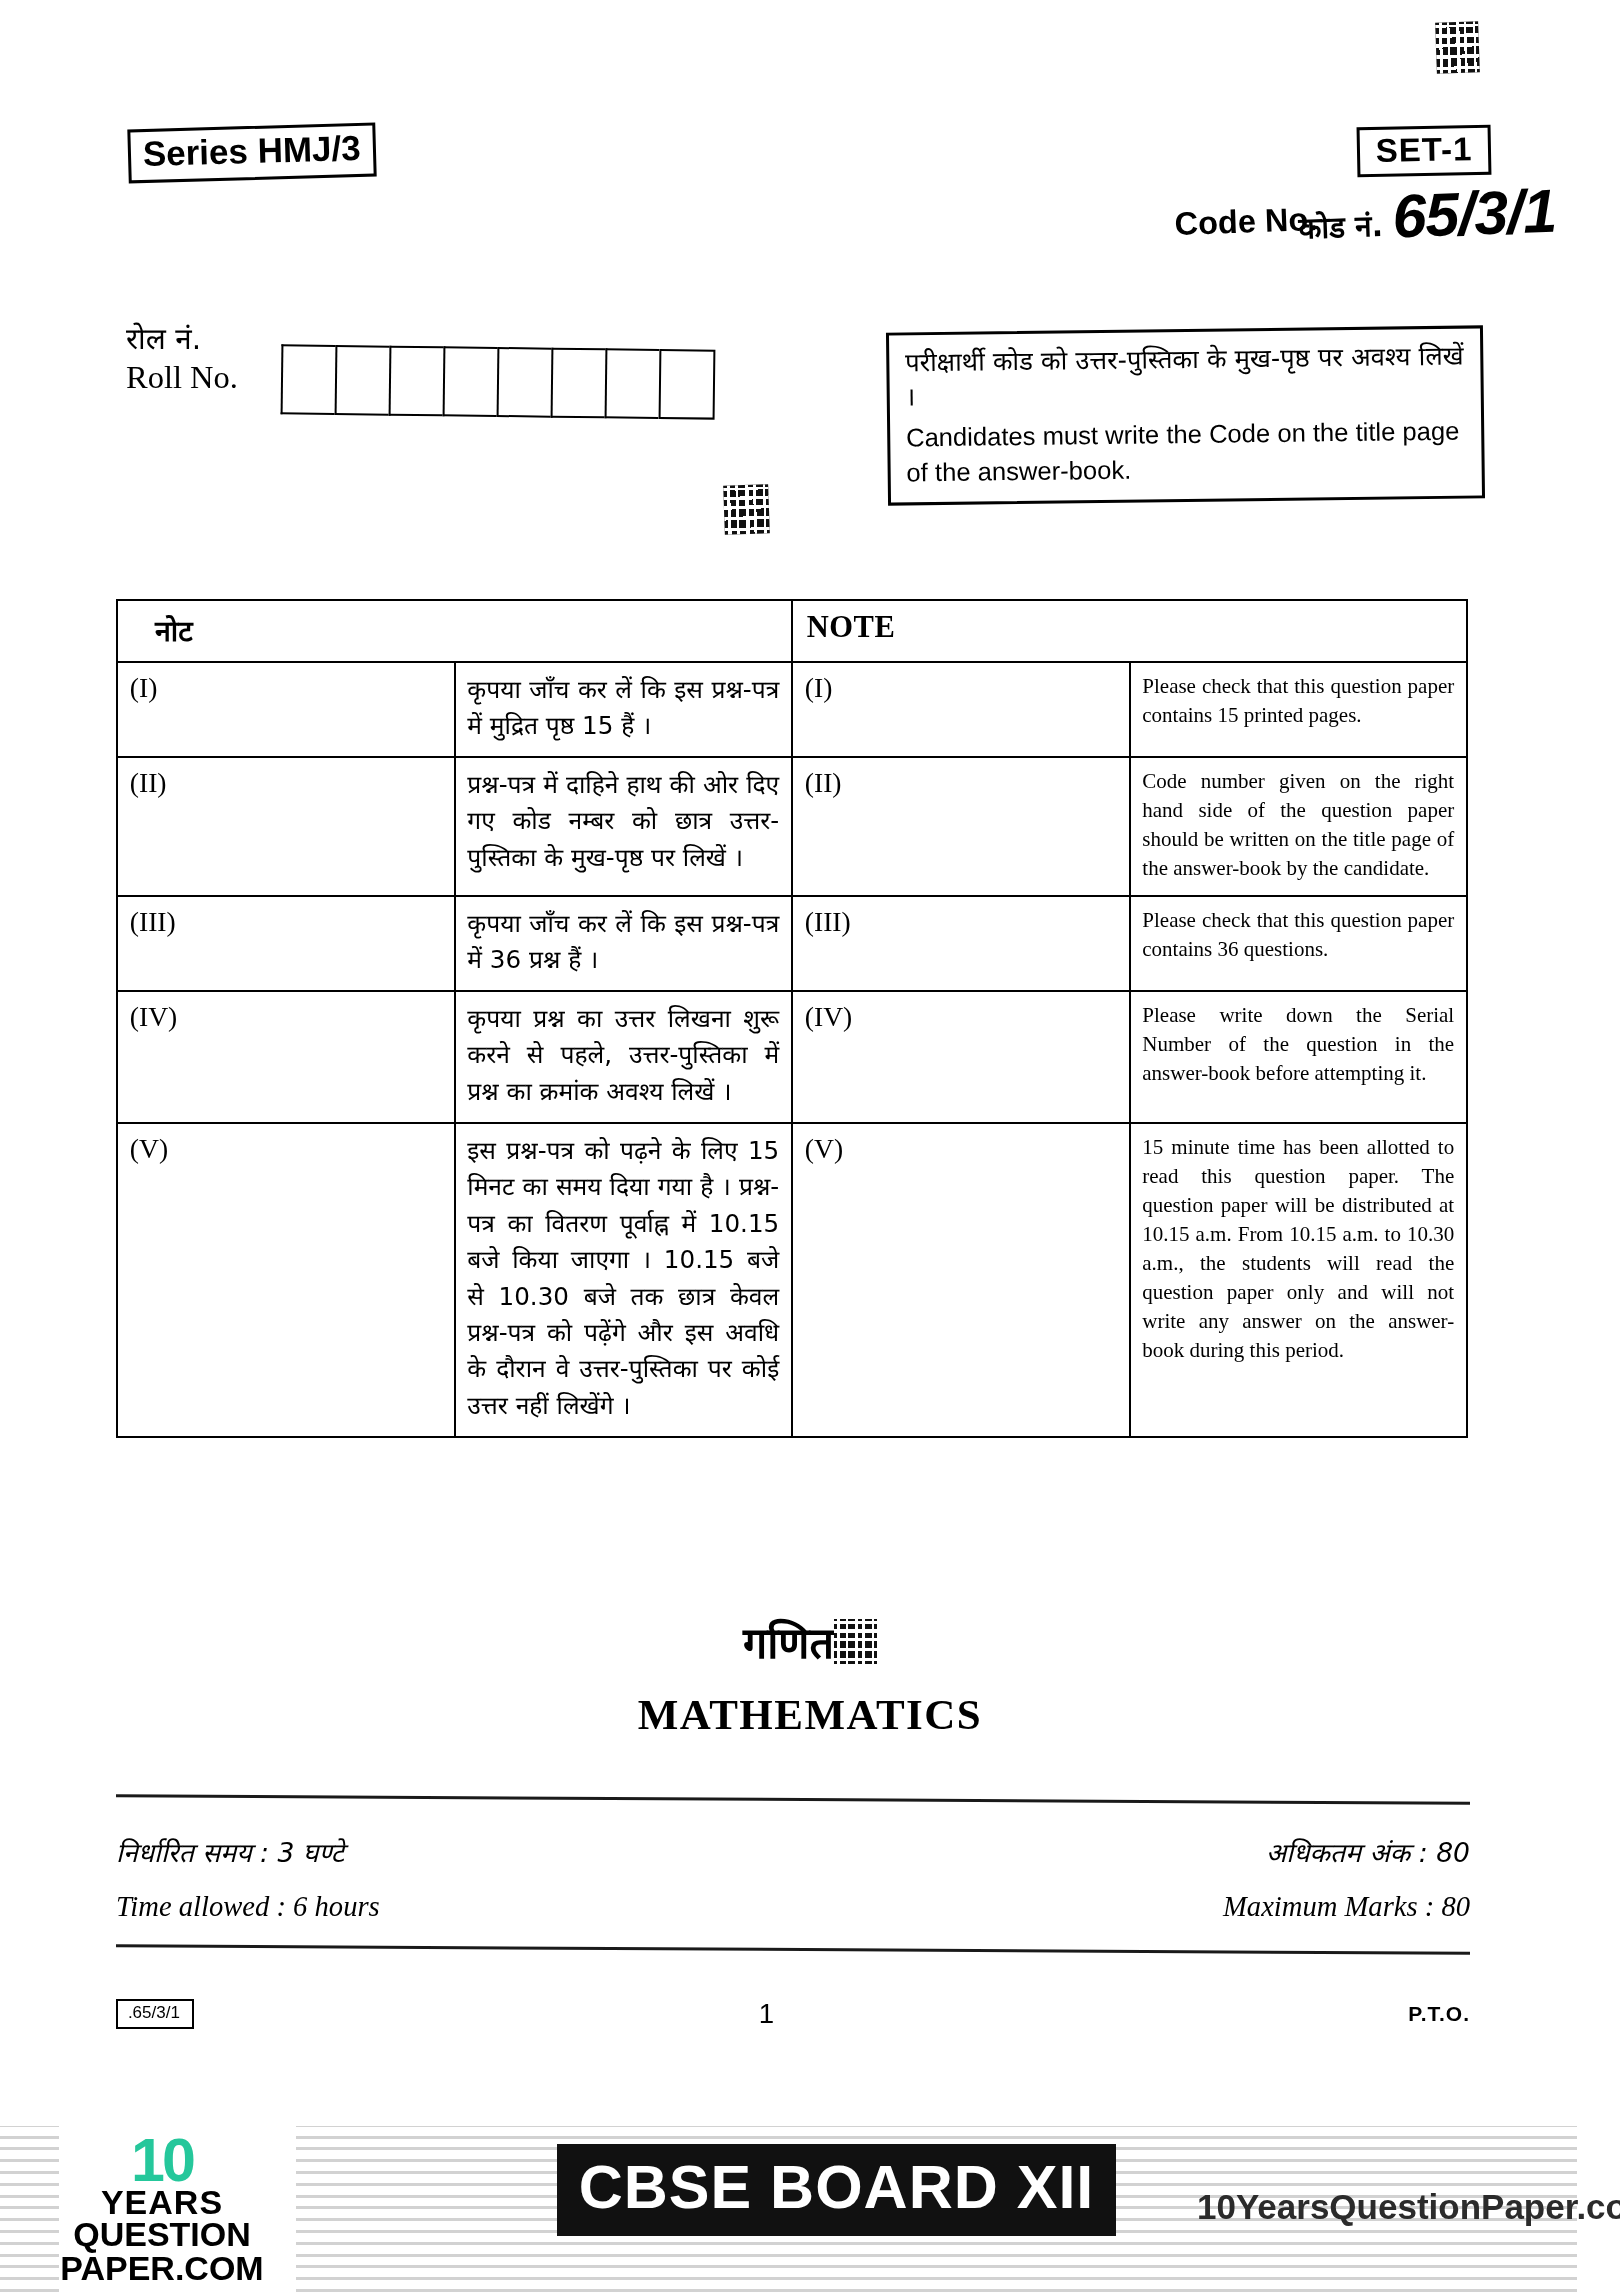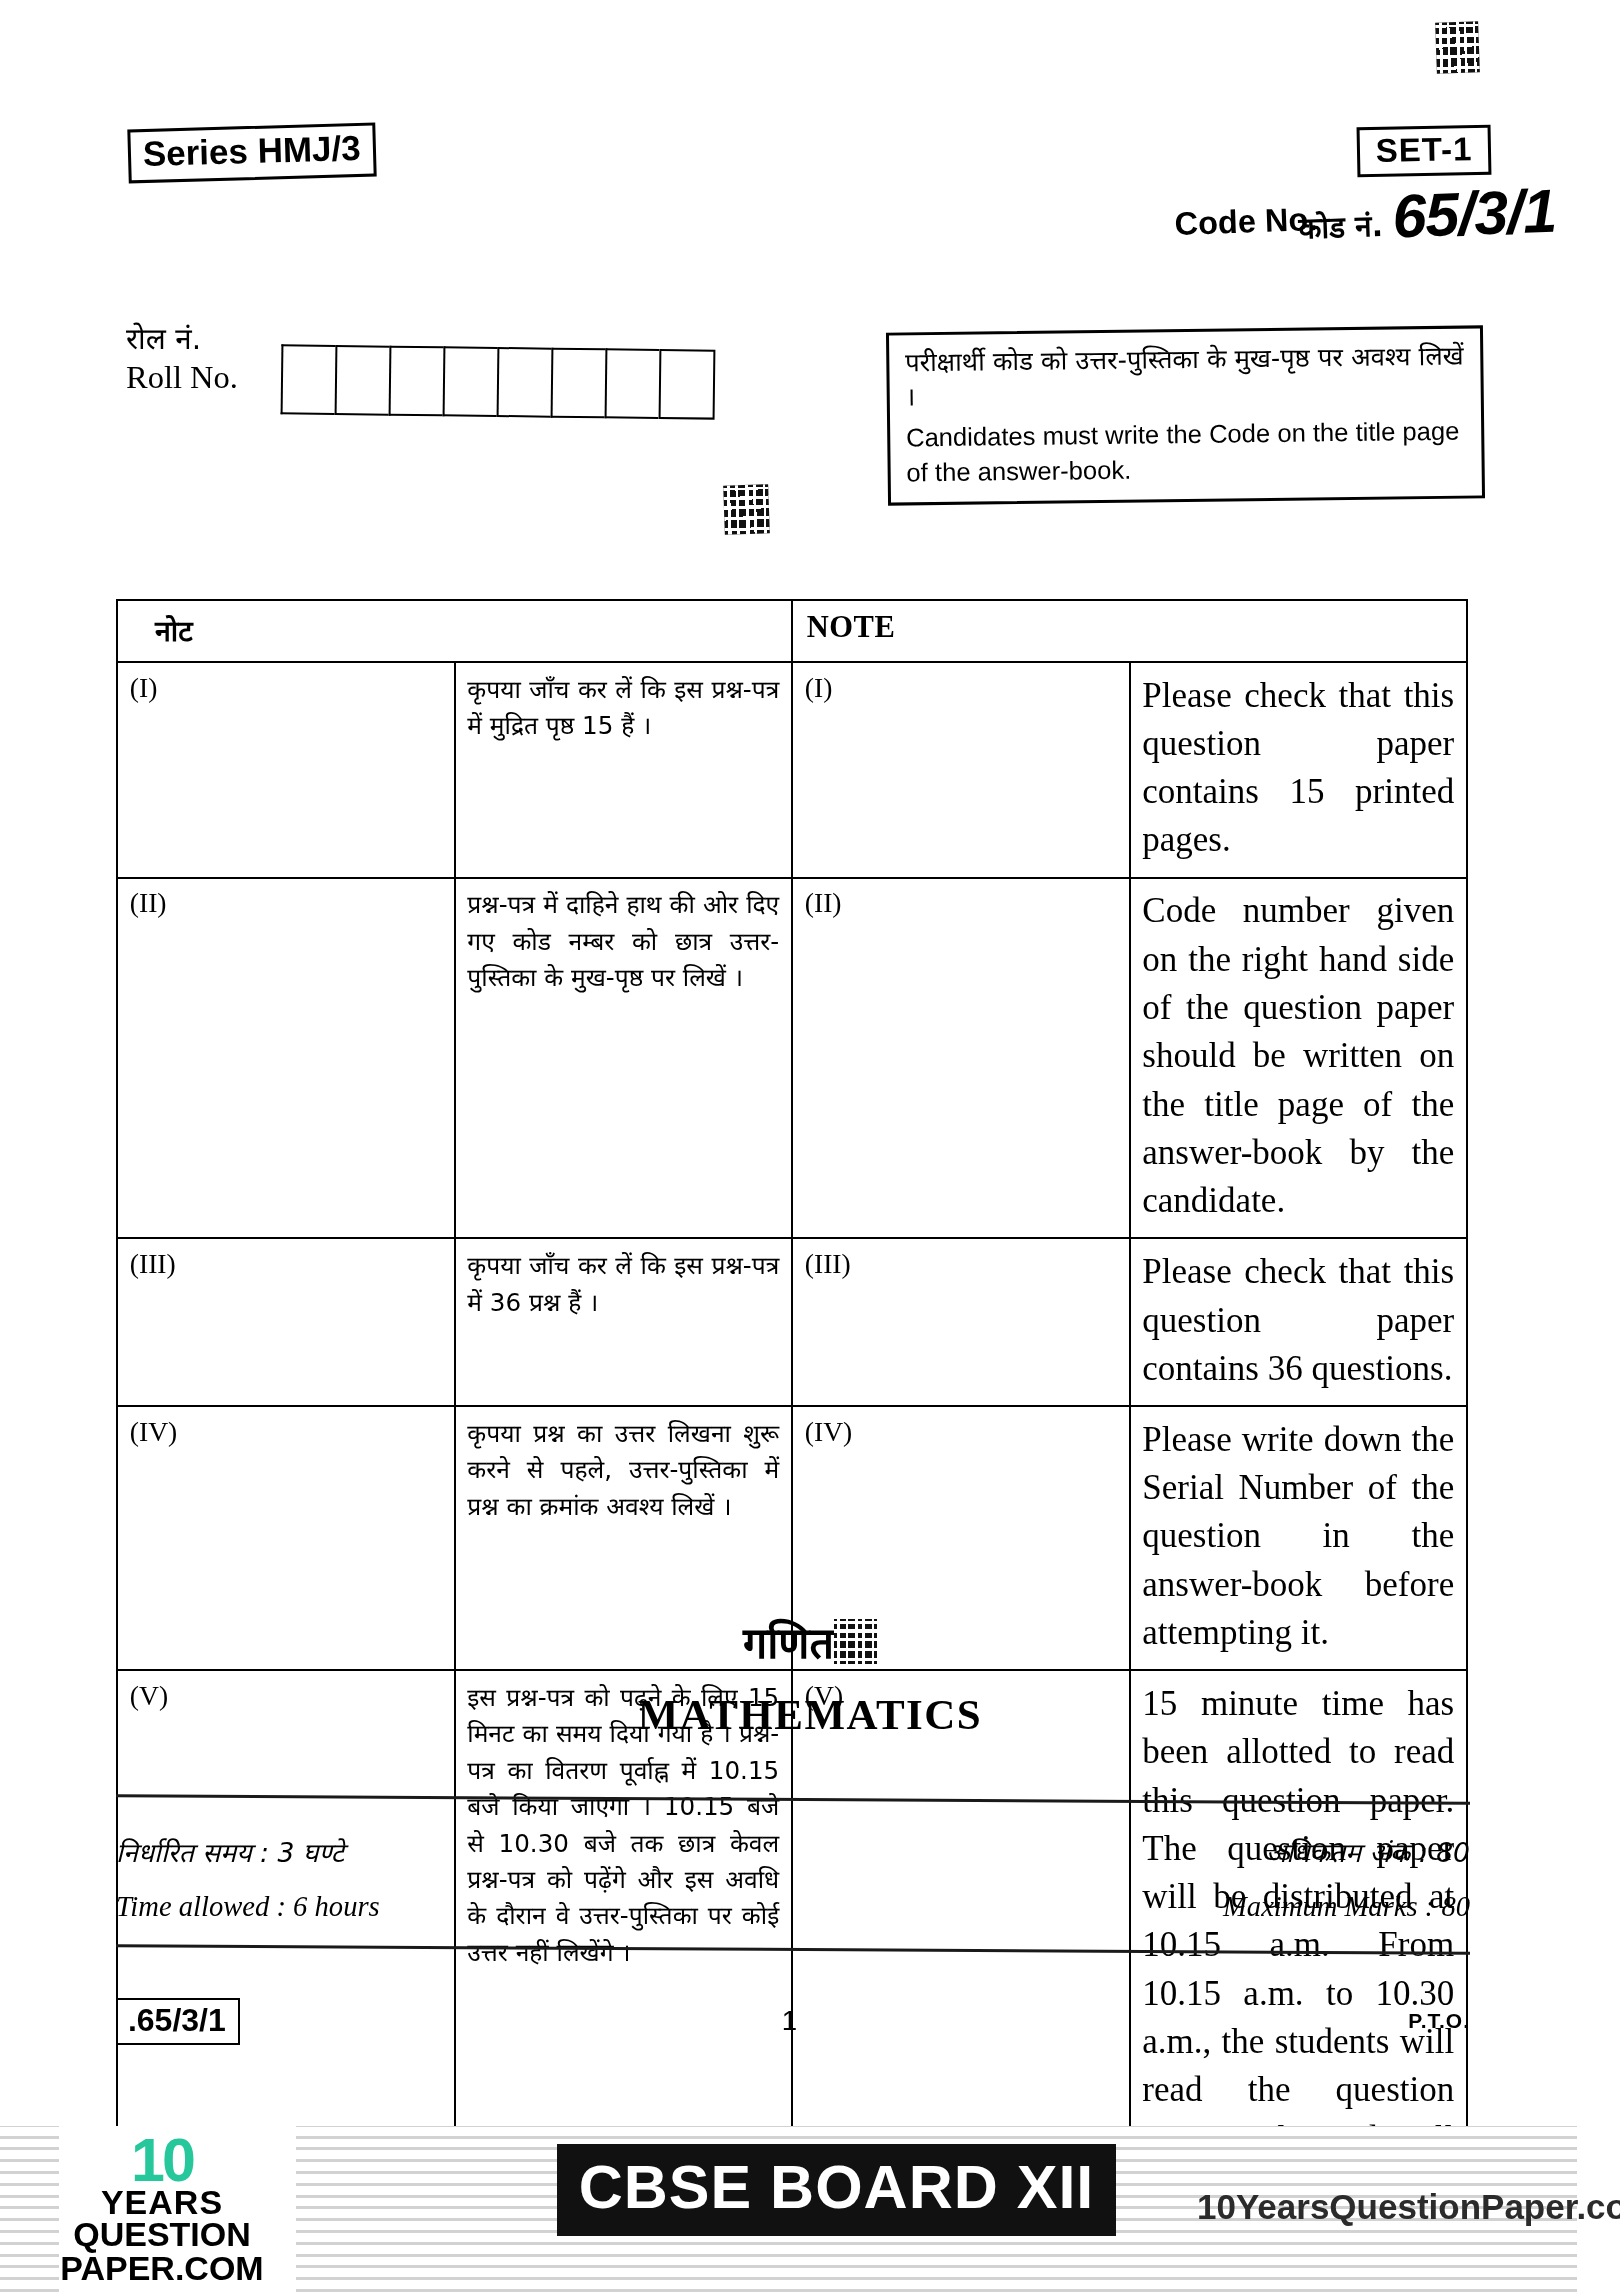--- a/index.html
+++ b/index.html
@@ -140,21 +140,21 @@
   }
   .hi-text {
     font-family: "DejaVu Sans", sans-serif;
     font-size: 24.6px;
     line-height: 1.48;
     text-align: justify;
     text-align-last: left;
   }
   .en-text {
     font-family: "Liberation Serif", serif;
-    font-size: 35px;
+    font-size: 21px;
     line-height: 1.38;
     text-align: justify;
     text-align-last: left;
   }
 
   
   .sub-hi {
     font-family: "DejaVu Sans", sans-serif;
     font-size: 43px;
     font-weight: bold;
@@ -183,22 +183,22 @@
     font-family: "Liberation Serif", serif;
     font-size: 28.6px;
     font-style: italic;
   }
 
   
   .codefoot {
     border: 2.5px solid #000;
     padding: 2px 11.8px 3.9px 9.9px;
     font-family: "Liberation Sans", sans-serif;
-    font-weight: bold;
-    font-size: 32px;
+    font-weight: normal;
+    font-size: 17px;
     display: inline-block;
   }
   .pageno { font-family: "Liberation Sans", sans-serif; font-size: 27.6px; }
   .pto { font-family: "Liberation Sans", sans-serif; font-size: 21px; font-weight: bold; letter-spacing: 1px; }
 
   
   #brandbar {
     position: absolute;
     left: 0; top: 2126px;
     width: 1620px; height: 166px;

